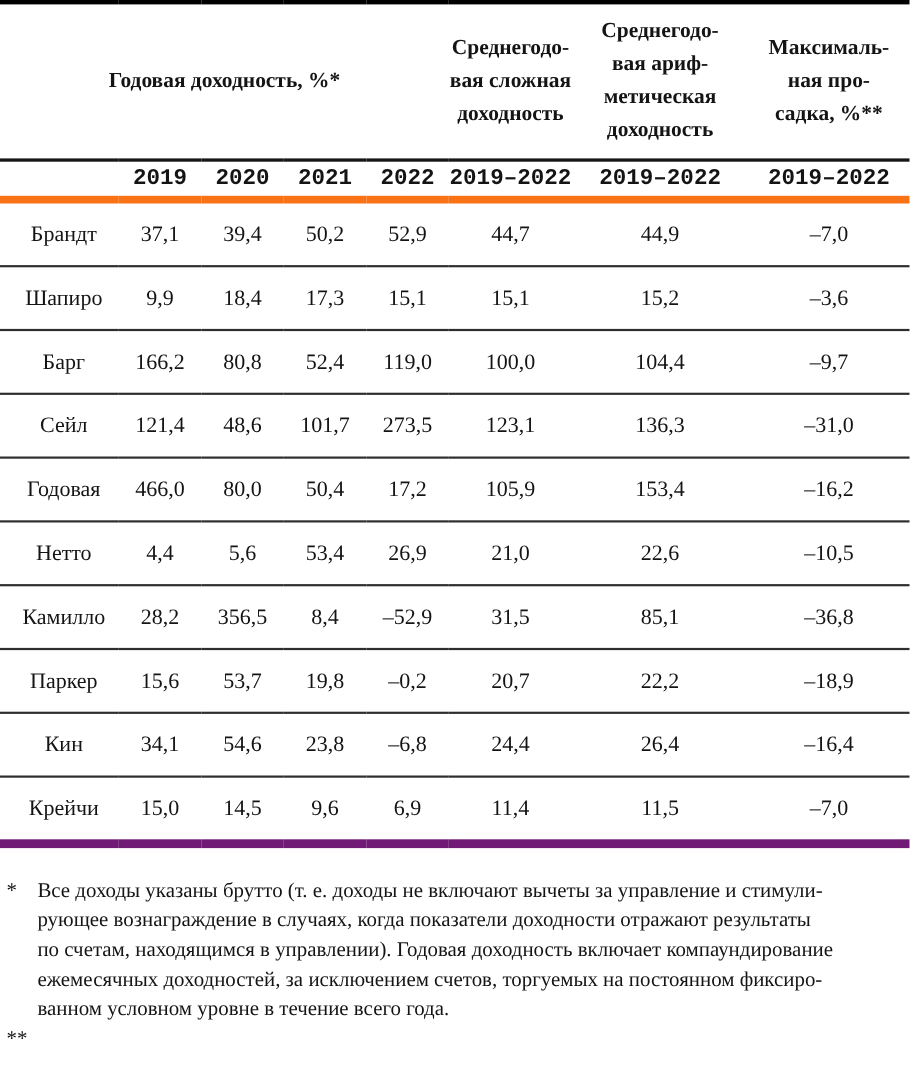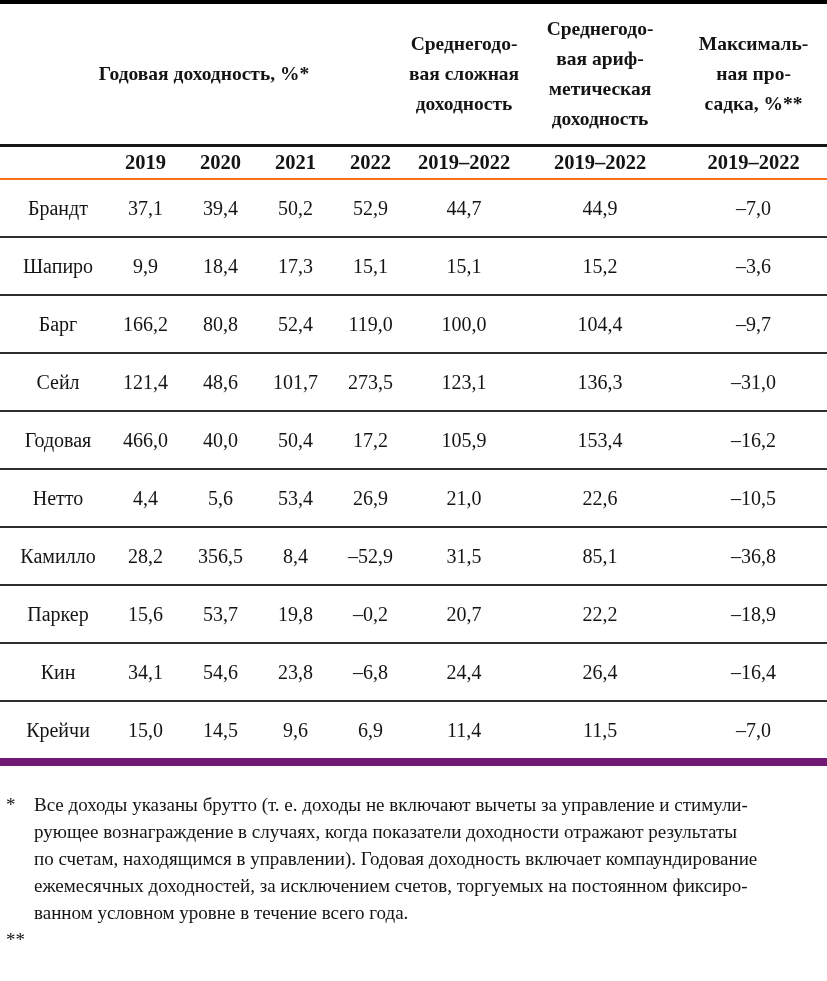--- a/index.html
+++ b/index.html
@@ -45,21 +45,22 @@
     line-height: 30px;
     border-bottom: 3px solid #161616;
   }
   th.gh-multi { white-space: pre-line; }
 
   tr.year-row th {
     height: 31px;
     vertical-align: middle;
     font-weight: bold;
     font-size: 20.5px;
-    border-bottom: 2px solid #f97316;
+    border-bottom: 7px solid #f97316;
+    font-family: Liberation Mono, monospace;
   }
 
   tbody td {
     height: 56px;
     vertical-align: middle;
     text-align: center;
     font-size: 20px;
     border-bottom: 2px solid #2e2e2e;
   }
   tbody td.name {
@@ -167,21 +168,21 @@
           <td class="val">48,6</td>
           <td class="val">101,7</td>
           <td class="val">273,5</td>
           <td class="val">123,1</td>
           <td class="val">136,3</td>
           <td class="val">–31,0</td>
         </tr>
         <tr>
           <td class="name">Годовая</td>
           <td class="val">466,0</td>
-          <td class="val">40,0</td>
+          <td class="val">80,0</td>
           <td class="val">50,4</td>
           <td class="val">17,2</td>
           <td class="val">105,9</td>
           <td class="val">153,4</td>
           <td class="val">–16,2</td>
         </tr>
         <tr>
           <td class="name">Нетто</td>
           <td class="val">4,4</td>
           <td class="val">5,6</td>

